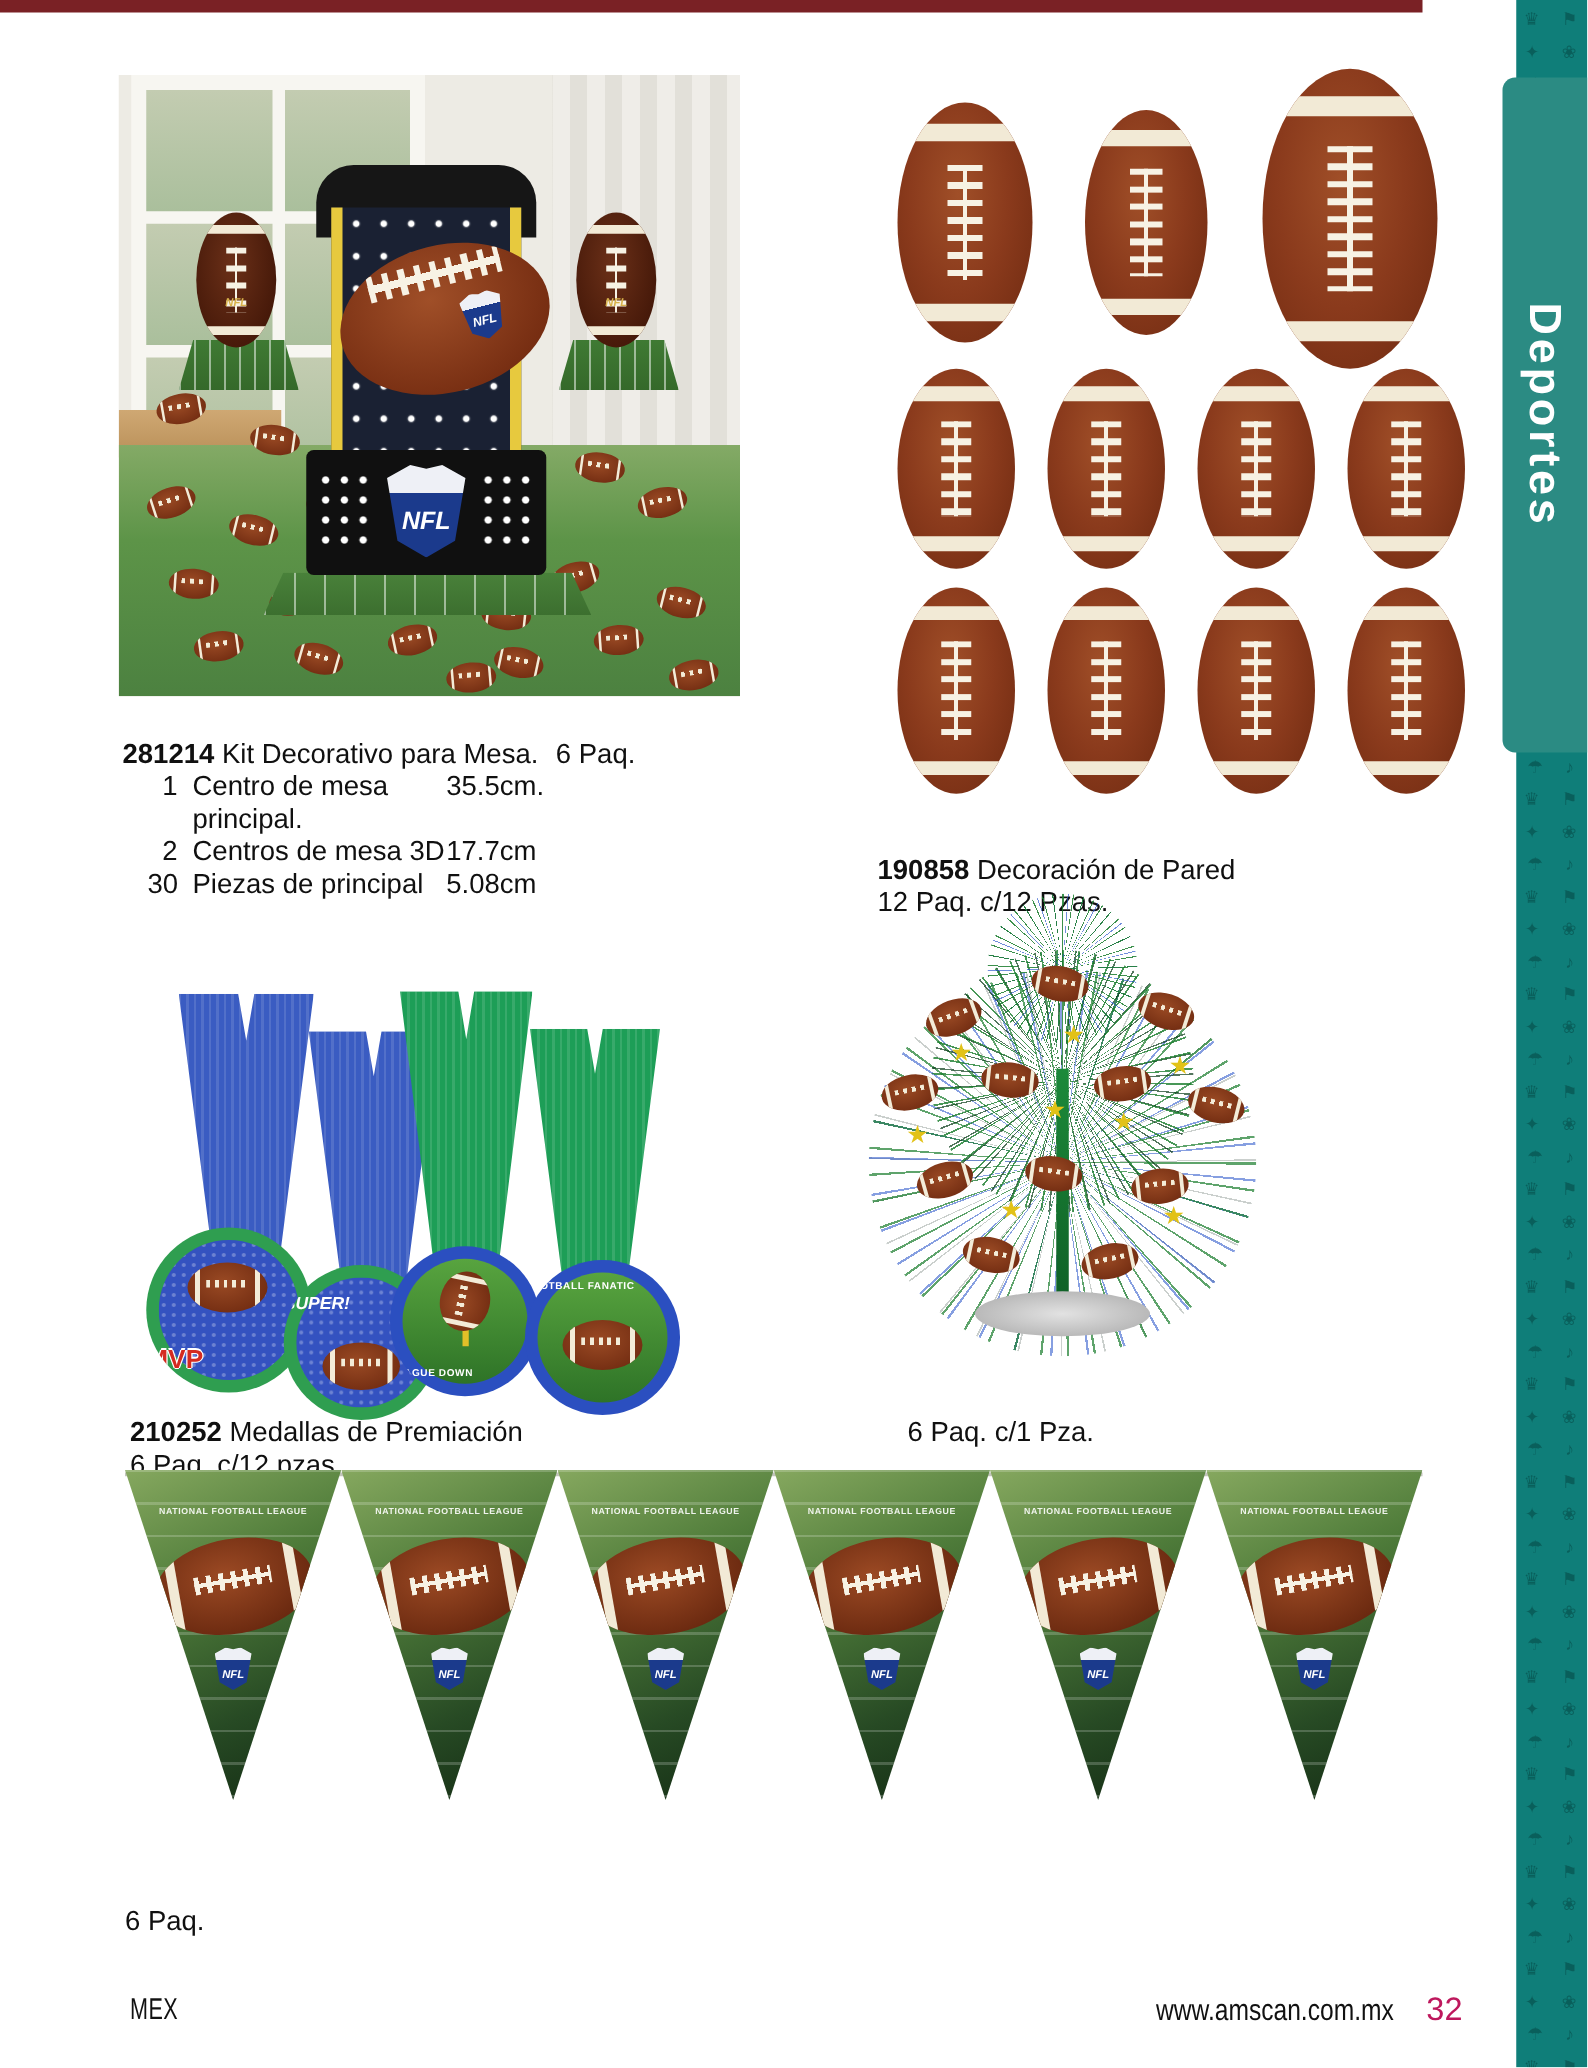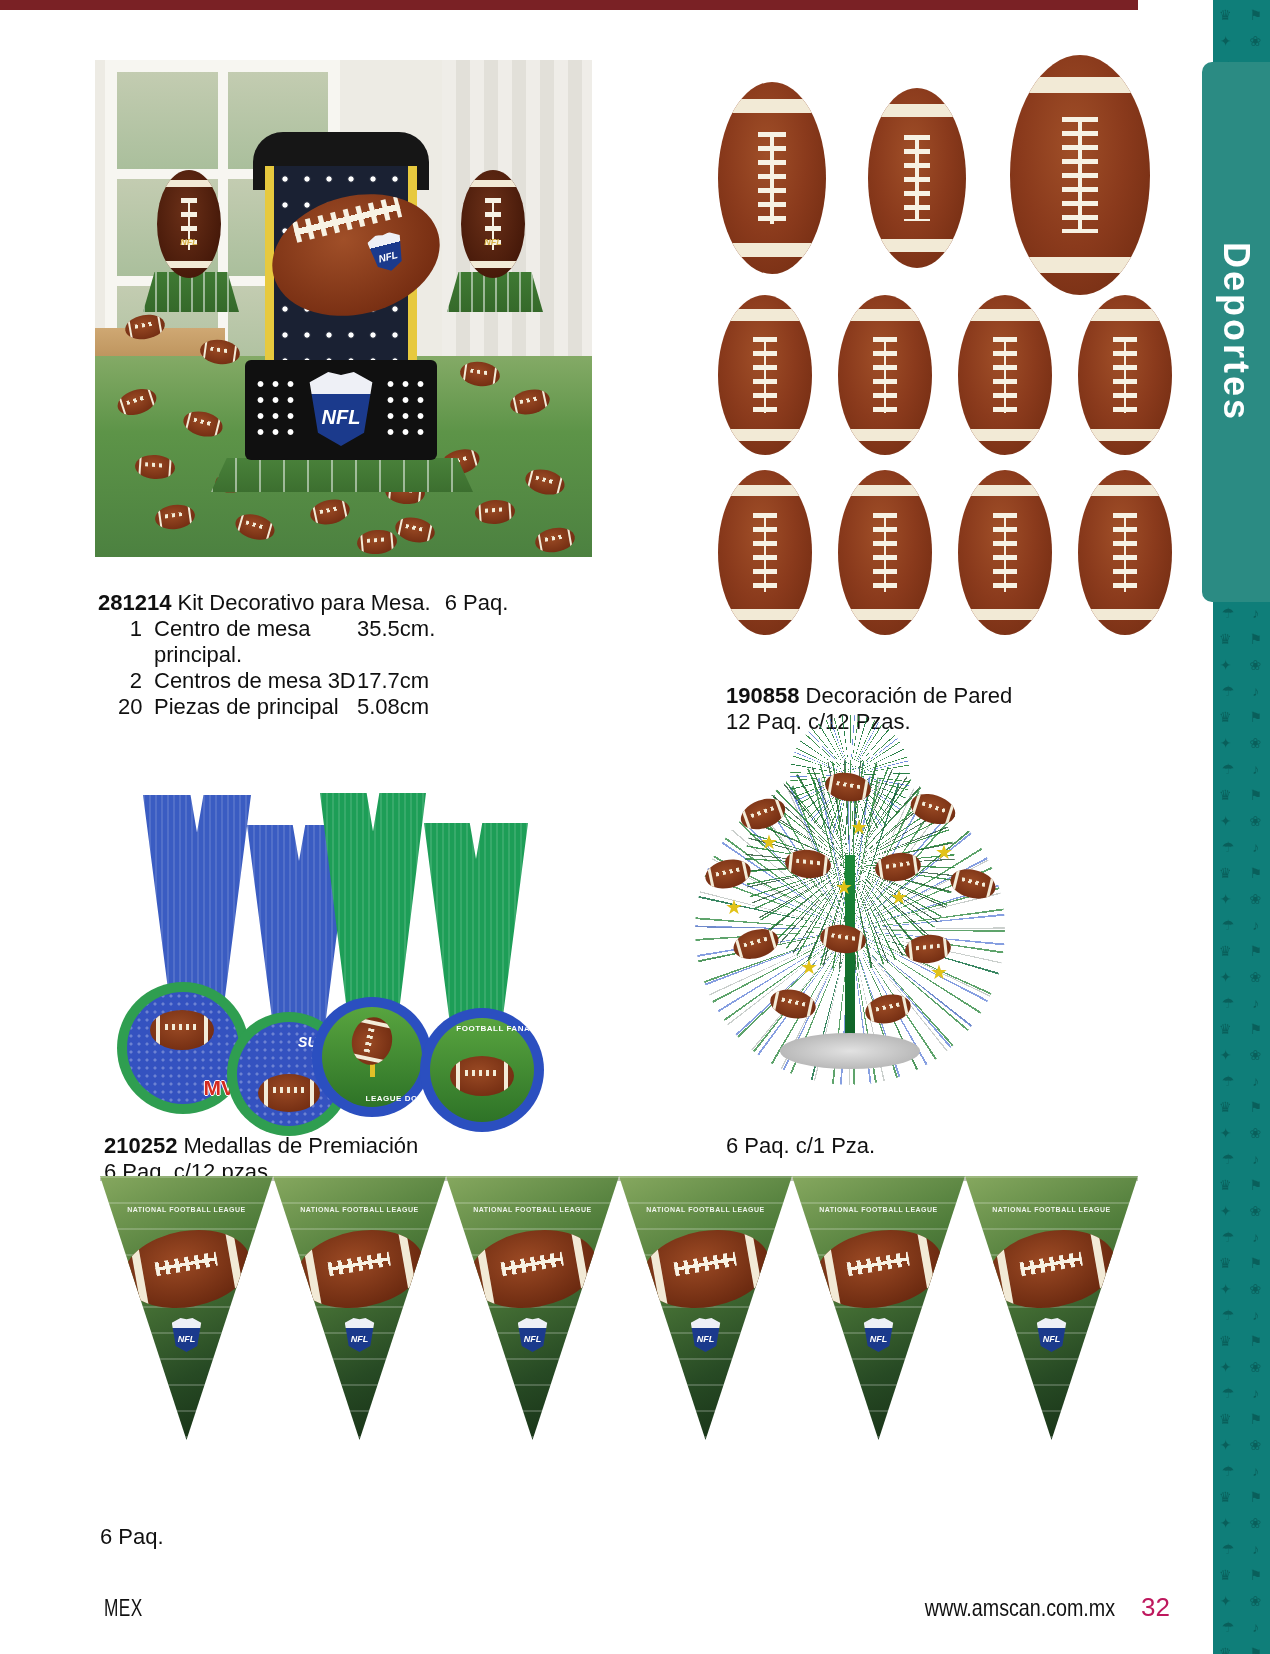--- a/index.html
+++ b/index.html
@@ -100,21 +100,21 @@
   .ribbon{position:absolute;clip-path:polygon(0 0,44% 0,50% 16%,56% 0,100% 0,72% 100%,28% 100%)}
   .ribbon.blue{background:repeating-linear-gradient(to right,rgba(255,255,255,.12) 0 2px,transparent 2px 6px),#3a5cc2}
   .ribbon.green{background:repeating-linear-gradient(to right,rgba(255,255,255,.12) 0 2px,transparent 2px 6px),#1d9e57}
   .medal{position:absolute;border-radius:50%;z-index:2;overflow:hidden}
   .medal .inner{position:absolute;inset:10px;border-radius:50%}
   .medal.greenrim{background:#2f9e50}
   .medal.bluerim{background:#2b4fc0}
   .inner.bluedot{background-color:#3452c0;
     background-image:radial-gradient(rgba(255,255,255,.28) 1.2px,transparent 1.9px);background-size:8px 8px}
   .inner.fieldbg{background:linear-gradient(#58a43f,#2e7327)}
-  .medal .m-label{position:absolute;left:0;width:100%;text-align:right;color:#fff;font-weight:bold}
+  .medal .m-label{position:absolute;left:0;width:100%;text-align:left;color:#fff;font-weight:bold}
   .m-label.mvp{color:#d42b20;font-size:21px;bottom:14px;
     text-shadow:-1px 0 #fff,1px 0 #fff,0 -1px #fff,0 1px #fff}
   .m-label.super{font-style:italic;font-size:14px;top:22px}
   .m-label.tiny{font-size:8px;letter-spacing:.5px}
   .tee{position:absolute;width:5px;height:18px;background:#e2c028}
 
   
   .cascade{position:absolute;left:685px;top:735px;width:330px;height:350px}
   .burst{position:absolute;border-radius:50%}
   .burst.b1{left:105px;top:-20px;width:120px;height:120px;
@@ -280,21 +280,21 @@
         <span>Centro de mesa principal.</span>
         <span>35.5cm.</span>
       </div>
       <div class="c-row">
         <span class="c-qty">2</span>
           <span></span>
         <span>Centros de mesa 3D</span>
         <span>17.7cm</span>
       </div>
       <div class="c-row">
-        <span class="c-qty">20</span>
+        <span class="c-qty">30</span>
           <span></span>
         <span>Piezas de principal</span>
         <span>5.08cm</span>
       </div>
     </div>
   </div>
 
   <figure style="position:absolute;inset:0;pointer-events:none">
     <div class="fb" style="left:718px;top:82px;width:108px;height:192px">
         <div class="laces"></div>
@@ -326,21 +326,21 @@
         <div class="laces"></div>
       </div>
     <div class="fb" style="left:958px;top:470px;width:94px;height:165px">
         <div class="laces"></div>
       </div>
     <div class="fb" style="left:1078px;top:470px;width:94px;height:165px">
         <div class="laces"></div>
       </div>
   </figure>
 
-  <div class="caption" style="left:726px;top:683px;width:430px">
+  <div class="caption" style="left:702px;top:683px;width:430px">
     <div><b>190858</b>
       <span>Decoración de Pared</span></div>
     <div>12 Paq. c/12 Pzas.</div>
   </div>
 
   <figure style="position:absolute;inset:0;pointer-events:none">
     <div class="ribbon blue" style="left:143px;top:795px;width:108px;height:235px"></div>
     <div class="ribbon blue" style="left:247px;top:825px;width:104px;height:225px"></div>
     <div class="ribbon green" style="left:320px;top:793px;width:106px;height:240px"></div>
     <div class="ribbon green" style="left:424px;top:823px;width:104px;height:225px"></div>

